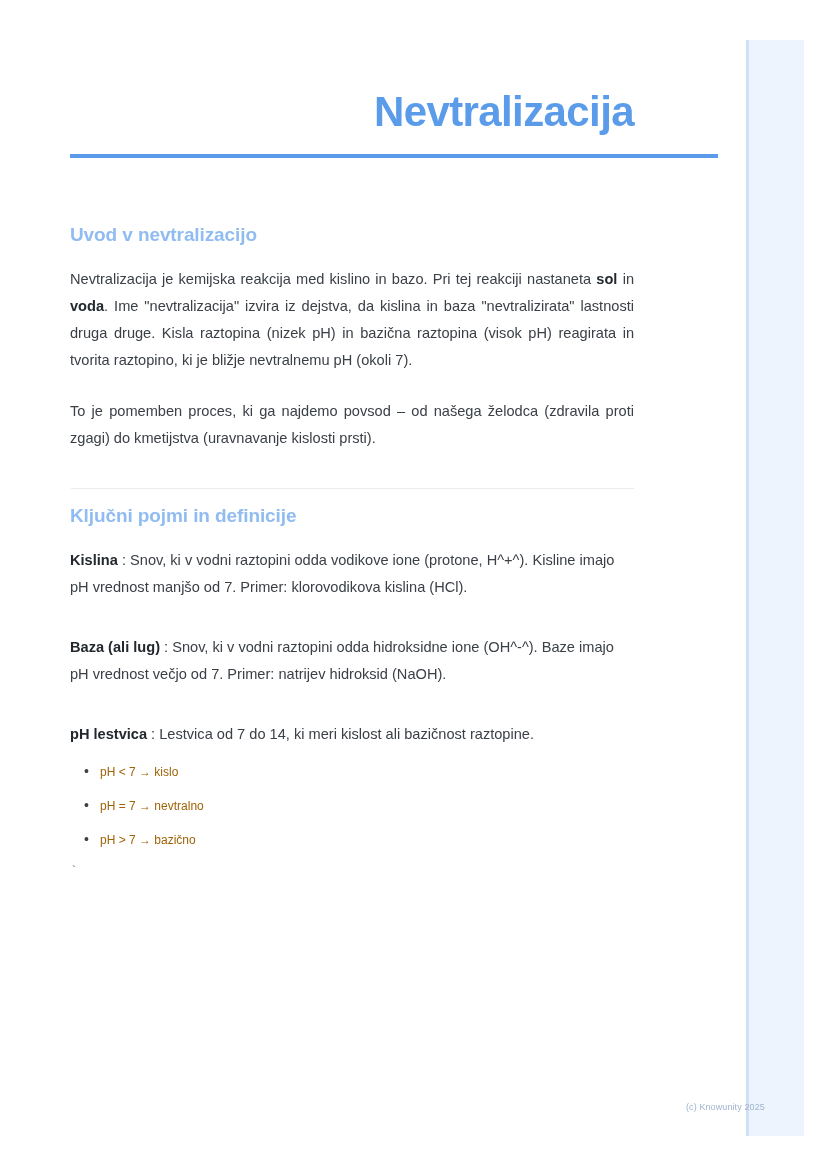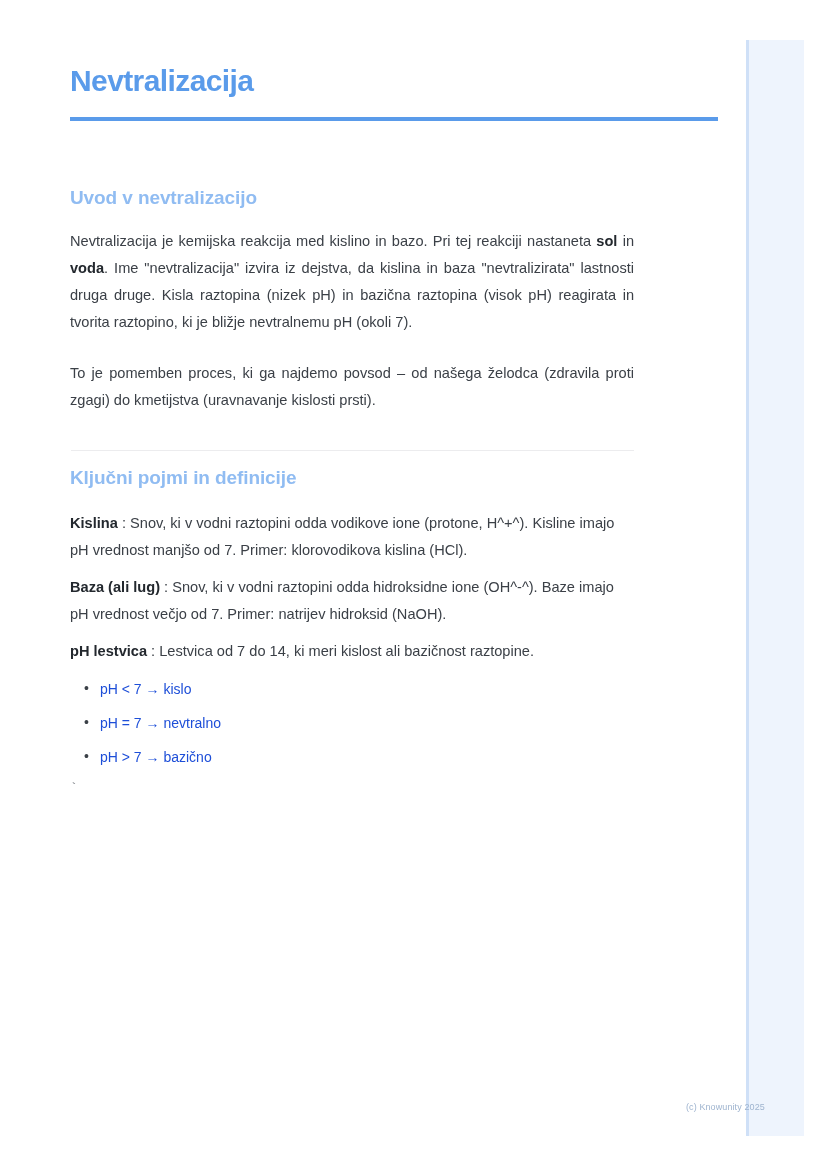--- a/index.html
+++ b/index.html
@@ -35,26 +35,27 @@
   
   #content {
     position: absolute;
     left: 70px;
     top: 0;
     width: 564px;
   }
 
   h1#doc-title {
     margin: 0;
-    padding-top: 64px;
-    font-size: 30px;
+    padding-top: 88px;
+    font-size: 42px;
     line-height: 1.12;
     font-weight: bold;
     color: #5a9bea;
     letter-spacing: -0.6px;
+    text-align: right;
   }
 
   .title-rule {
     margin-top: 19px;
     width: 648px;
     height: 4px;
     background: #5a9bea;
     border: 0;
   }
 
@@ -92,33 +93,33 @@
   h2.section-heading.second { margin-top: 15px; }
 
   p.def {
     margin: 0;
     font-size: 14.6px;
     line-height: 27px;
     color: #3b4047;
     text-align: left;
   }
   p.def.first-def { margin-top: 19px; }
-  p.def + p.def { margin-top: 10px; }
+  p.def + p.def { margin-top: 33px; }
   p.def .term { font-weight: bold; color: #23282e; }
 
   ul#ph-list {
     margin: 14px 0 0 0;
     padding-left: 30px;
     list-style: none;
   }
   ul#ph-list li {
     position: relative;
-    font-size: 14px;
+    font-size: 12px;
     line-height: 20px;
-    color: #1d4ed8;
+    color: #a16207;
     margin-bottom: 14px;
   }
   ul#ph-list li::before {
     content: "•";
     position: absolute;
     left: -16px;
     top: -1px;
     font-size: 14px;
     color: #3b4047;
   }

